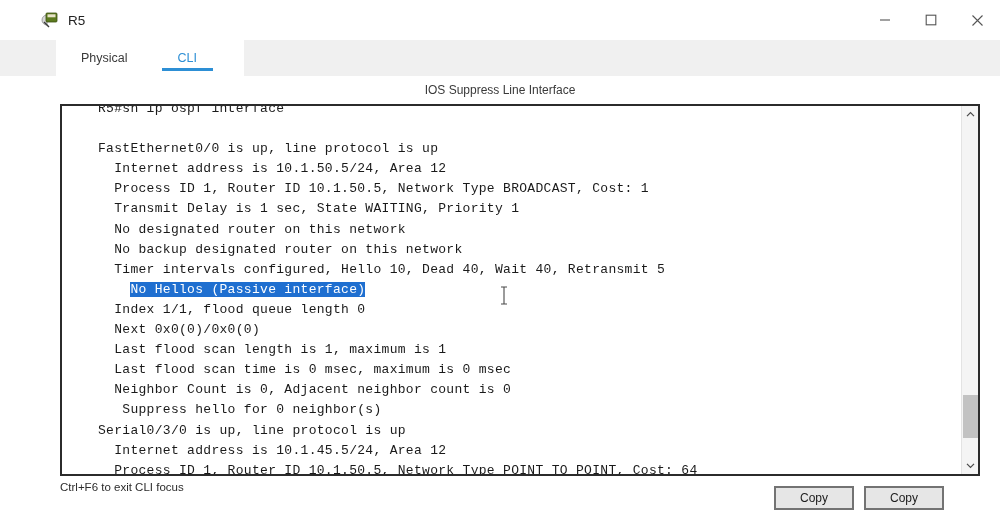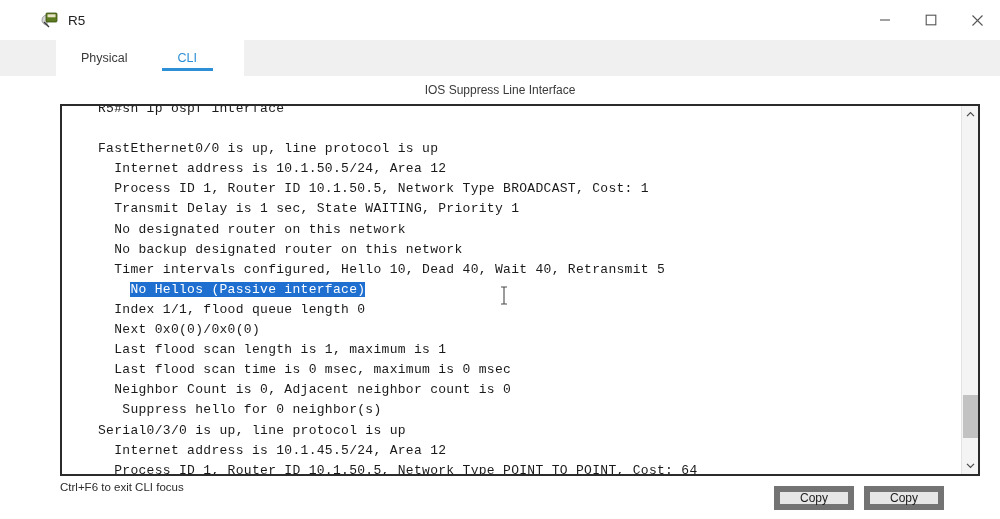--- a/index.html
+++ b/index.html
@@ -232,21 +232,21 @@
     position: absolute;
     right: 0;
     top: 5px;
     display: flex;
     gap: 10px;
   }
   .btn {
     width: 80px;
     height: 24px;
     background: #e6e6e6;
-    border: 6px solid #737373;
+    border: 2px solid #737373;
     font-family: "Liberation Sans", sans-serif;
     font-size: 12px;
     color: #1c1c1c;
     display: flex;
     align-items: center;
     justify-content: center;
     cursor: default;
     box-sizing: border-box;
   }
 

